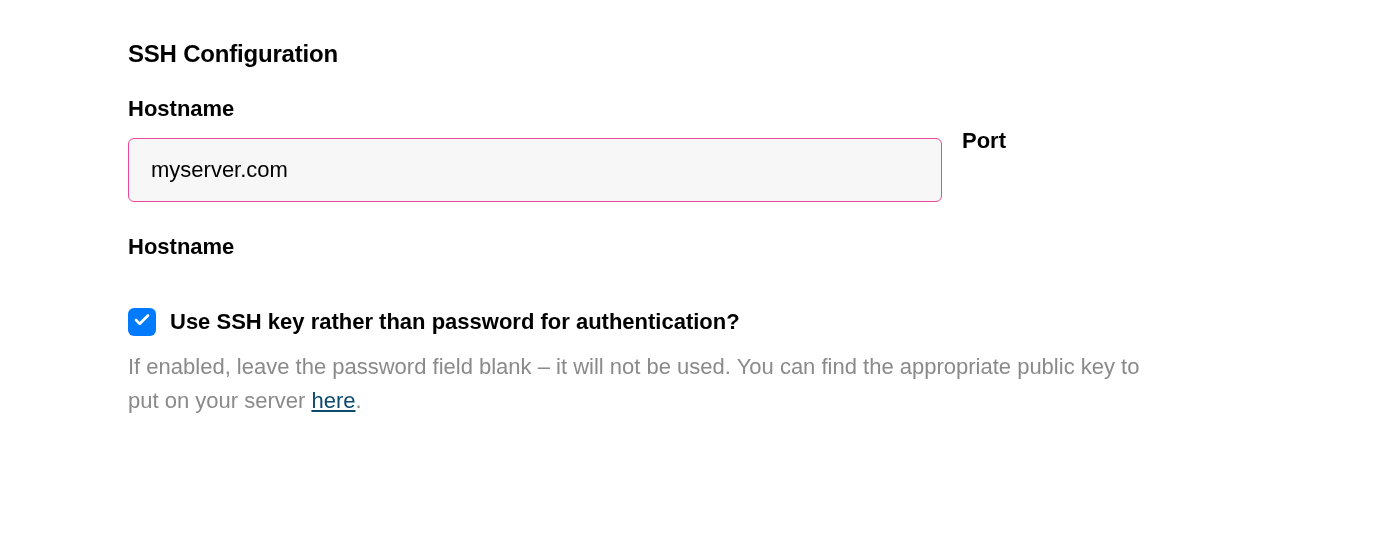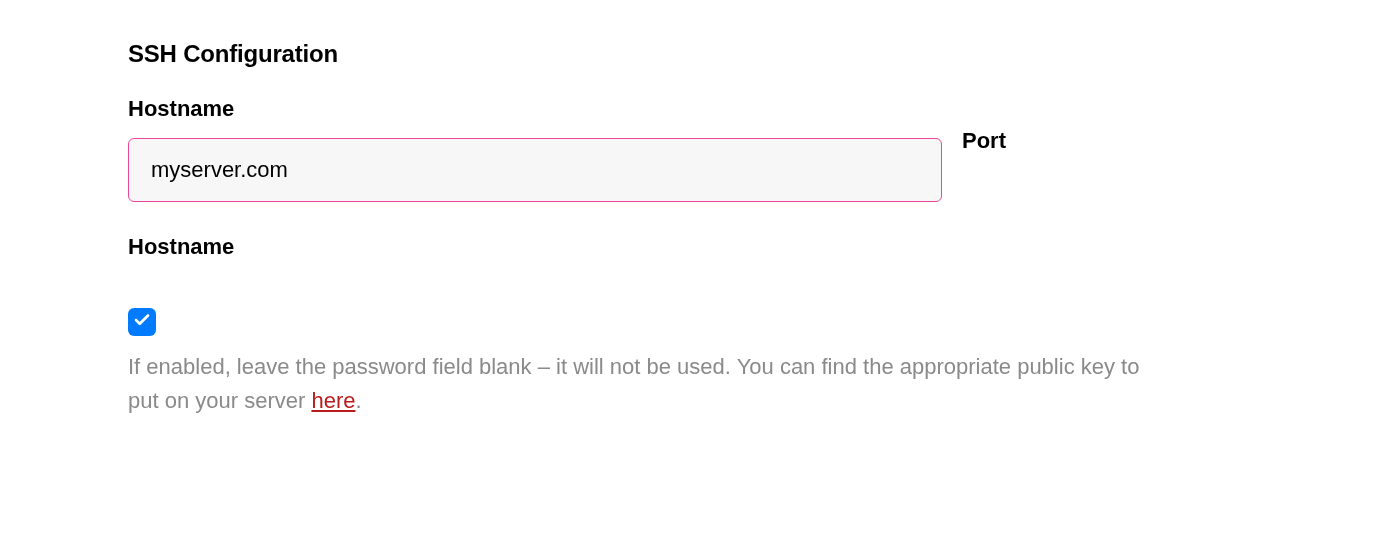--- a/index.html
+++ b/index.html
@@ -87,21 +87,21 @@
       color: #000000;
       cursor: pointer;
     }
     .help-text {
       font-size: 22px;
       color: #8a8a8a;
       line-height: 1.55;
       max-width: 1020px;
     }
     .help-link {
-      color: #b91c1c;
+      color: #0c4a6e;
       text-decoration: underline;
       cursor: pointer;
     }
   </style>
 </head>
 <body>
 
 <h2 class="section-title">SSH Configuration</h2>
 
 <div class="form-row">
@@ -121,17 +121,18 @@
 </div>
 
 <div class="checkbox-row">
   <div class="checkbox">
     <span>
       <svg viewBox="0 0 24 24" fill="none" stroke="#ffffff" stroke-width="3.5" stroke-linecap="round" stroke-linejoin="round">
         <polyline points="20 6 9 17 4 12"></polyline>
       </svg>
     </span>
   </div>
+  <label class="checkbox-label">Use SSH key rather than password for authentication?</label>
 </div>
 
 <p class="help-text">
   <span>If enabled, leave the password field blank – it will not be used. You can find the appropriate public key to put on your server </span><a class="help-link">here</a><span>.</span>
 </p>
 
 </body></html>

